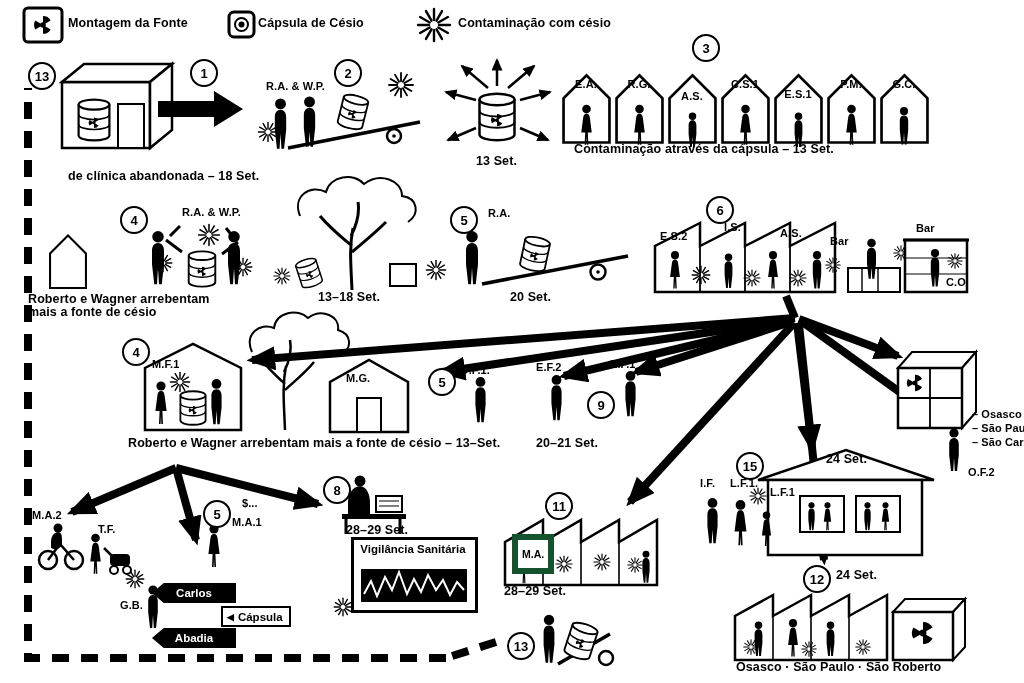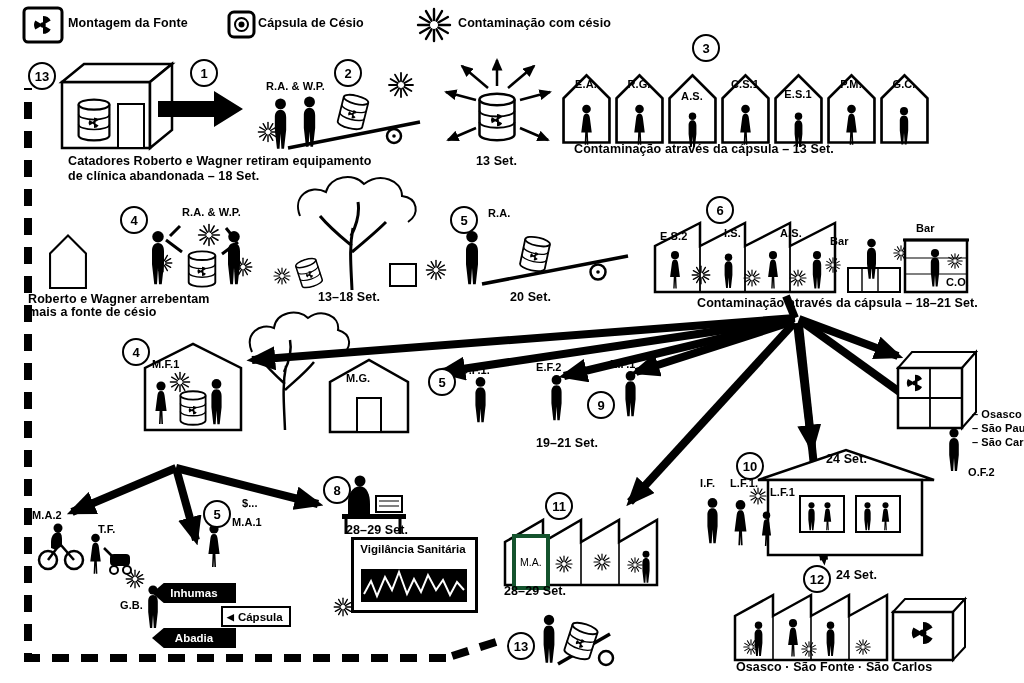--- a/index.html
+++ b/index.html
@@ -6,21 +6,21 @@
   .stage-canvas{position:relative;width:1024px;height:683px;background:#fff;overflow:hidden;
     font-family:"Liberation Sans",sans-serif;color:#000}
   svg.art{position:absolute;left:0;top:0;z-index:1}
   .lbl{position:absolute;z-index:3;font-weight:bold;font-size:12.5px;white-space:nowrap;letter-spacing:.1px}
   .sm{font-size:11px}
   .hl{width:46px;text-align:center;font-size:11px}
   .num{position:absolute;z-index:4;width:24px;height:24px;border:2.6px solid #000;border-radius:50%;
     background:#fff;display:flex;align-items:center;justify-content:center;font-weight:bold;font-size:13px}
   .vsbox{position:absolute;z-index:2;border:3px solid #000;background:transparent;width:121px;height:70px}
   .vstitle{position:absolute;z-index:3;left:356px;top:543px;width:114px;text-align:center;font-weight:bold;font-size:11.5px}
-  .mabox{position:absolute;z-index:3;border:4px solid #14532d;background:#fff;font-weight:normal;font-size:10.5px;padding:18px 4px}
+  .mabox{position:absolute;z-index:3;border:6px solid #14532d;background:#fff;font-weight:bold;font-size:10.5px;padding:8px 4px}
   .sign-dark{position:absolute;z-index:3;background:#000;color:#fff;font-weight:bold;font-size:11.5px;
     width:84px;height:20px;line-height:20px;text-align:center;
     clip-path:polygon(0 50%,14% 0,100% 0,100% 100%,14% 100%)}
   .sign-light{position:absolute;z-index:3;background:#fff;border:2.5px solid #000;font-weight:bold;font-size:11.5px;
     height:17px;display:flex;align-items:center;gap:4px;padding:0 6px 0 4px}
   .sign-light .arrow{font-size:9px}
 </style>
 </head>
 <body>
 
@@ -330,81 +330,80 @@
 <div class="num" style="left:28px;top:62px">13</div>
 <div class="num" style="left:190px;top:59px">1</div>
 <div class="num" style="left:334px;top:59px">2</div>
 <div class="num" style="left:692px;top:34px">3</div>
 <div class="num" style="left:120px;top:206px">4</div>
 <div class="num" style="left:450px;top:206px">5</div>
 <div class="num" style="left:706px;top:196px">6</div>
 <div class="num" style="left:122px;top:338px">4</div>
 <div class="num" style="left:428px;top:368px">5</div>
 <div class="num" style="left:587px;top:391px">9</div>
-<div class="num" style="left:736px;top:452px">10</div>
+<div class="num" style="left:736px;top:452px">15</div>
 <div class="num" style="left:545px;top:492px">11</div>
 <div class="num" style="left:323px;top:476px">8</div>
 <div class="num" style="left:203px;top:500px">5</div>
 <div class="num" style="left:803px;top:565px">12</div>
 <div class="num" style="left:507px;top:632px">13</div>
 
 <div class="lbl sm" style="left:266px;top:80px">R.A. &amp; W.P.</div>
-<div class="lbl" style="left:68px;top:154px">Catadores Roberto e Wagner retiram equipamento</div>
 <div class="lbl" style="left:68px;top:169px">de clínica abandonada – 18 Set.</div>
 <div class="lbl" style="left:476px;top:154px">13 Set.</div>
 <div class="lbl hl" style="left:563px;top:78px">E.A.</div>
 <div class="lbl hl" style="left:616px;top:78px">R.G.</div>
 <div class="lbl hl" style="left:669px;top:90px">A.S.</div>
 <div class="lbl hl" style="left:722px;top:78px">C.S.1</div>
 <div class="lbl hl" style="left:775px;top:88px">E.S.1</div>
 <div class="lbl hl" style="left:828px;top:78px">P.M.</div>
 <div class="lbl hl" style="left:881px;top:78px">G.C.</div>
 <div class="lbl" style="left:574px;top:142px">Contaminação através da cápsula – 13 Set.</div>
 
 <div class="lbl sm" style="left:182px;top:206px">R.A. &amp; W.P.</div>
 <div class="lbl" style="left:28px;top:292px">Roberto e Wagner arrebentam</div>
 <div class="lbl" style="left:28px;top:305px">mais a fonte de césio</div>
 <div class="lbl" style="left:318px;top:290px">13–18 Set.</div>
 <div class="lbl sm" style="left:488px;top:207px">R.A.</div>
 <div class="lbl" style="left:510px;top:290px">20 Set.</div>
 <div class="lbl sm" style="left:660px;top:230px">E.S.2</div>
-<div class="lbl sm" style="left:724px;top:227px">I.S.</div>
+<div class="lbl sm" style="left:724px;top:221px">I.S.</div>
 <div class="lbl sm" style="left:780px;top:227px">A.S.</div>
 <div class="lbl sm" style="left:830px;top:235px">Bar</div>
 <div class="lbl sm" style="left:916px;top:222px">Bar</div>
 <div class="lbl sm" style="left:946px;top:276px">C.O.</div>
-<div class="lbl" style="left:697px;top:296px">Contaminação através da cápsula – 18–21 Set.</div>
 
 <div class="lbl sm" style="left:152px;top:358px">M.F.1</div>
 <div class="lbl sm" style="left:346px;top:372px">M.G.</div>
+<div class="lbl" style="left:128px;top:436px">Roberto e Wagner arrebentam mais a fonte de césio – 13–Set.</div>
 <div class="lbl sm" style="left:460px;top:364px">O.F.1.</div>
 <div class="lbl sm" style="left:536px;top:361px">E.F.2</div>
 <div class="lbl sm" style="left:610px;top:358px">E.F.1</div>
-<div class="lbl" style="left:536px;top:436px">19–21 Set.</div>
+<div class="lbl" style="left:536px;top:436px">20–21 Set.</div>
 <div class="lbl sm" style="left:972px;top:408px">– Osasco</div>
 <div class="lbl sm" style="left:972px;top:422px">– São Paulo</div>
 <div class="lbl sm" style="left:972px;top:436px">– São Carlos</div>
 <div class="lbl sm" style="left:968px;top:466px">O.F.2</div>
 <div class="lbl" style="left:826px;top:452px">24 Set.</div>
 <div class="lbl sm" style="left:700px;top:477px">I.F.</div>
 <div class="lbl sm" style="left:730px;top:477px">L.F.1.</div>
 <div class="lbl sm" style="left:770px;top:486px">L.F.1</div>
 <div class="lbl" style="left:836px;top:568px">24 Set.</div>
 
 <div class="lbl sm" style="left:32px;top:509px">M.A.2</div>
 <div class="lbl sm" style="left:98px;top:523px">T.F.</div>
 <div class="lbl sm" style="left:232px;top:516px">M.A.1</div>
 <div class="lbl sm" style="left:242px;top:497px">$...</div>
 <div class="lbl" style="left:346px;top:523px">28–29 Set.</div>
 <div class="vsbox" style="left:351px;top:537px"></div>
 <div class="vstitle">Vigilância Sanitária</div>
 <div class="lbl sm" style="left:120px;top:599px">G.B.</div>
-<div class="sign-dark" style="left:152px;top:583px">Inhumas</div>
+<div class="sign-dark" style="left:152px;top:583px">Carlos</div>
 <div class="sign-light" style="left:221px;top:606px">
   <span class="arrow">◀</span>
   <span>Cápsula</span>
 </div>
 <div class="sign-dark" style="left:152px;top:628px">Abadia</div>
 <div class="mabox" style="left:512px;top:534px">M.A.</div>
 <div class="lbl" style="left:504px;top:584px">28–29 Set.</div>
-<div class="lbl" style="left:736px;top:660px">Osasco · São Fonte · São Carlos</div>
+<div class="lbl" style="left:736px;top:660px">Osasco · São Paulo · São Roberto</div>
 
 </div>
 
 </body></html>

